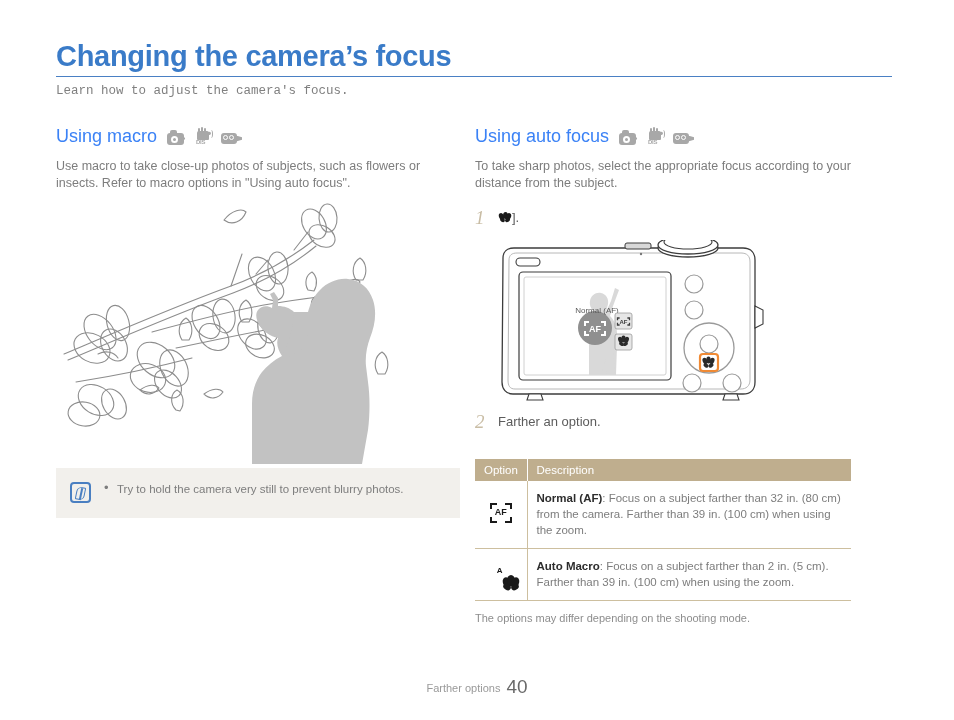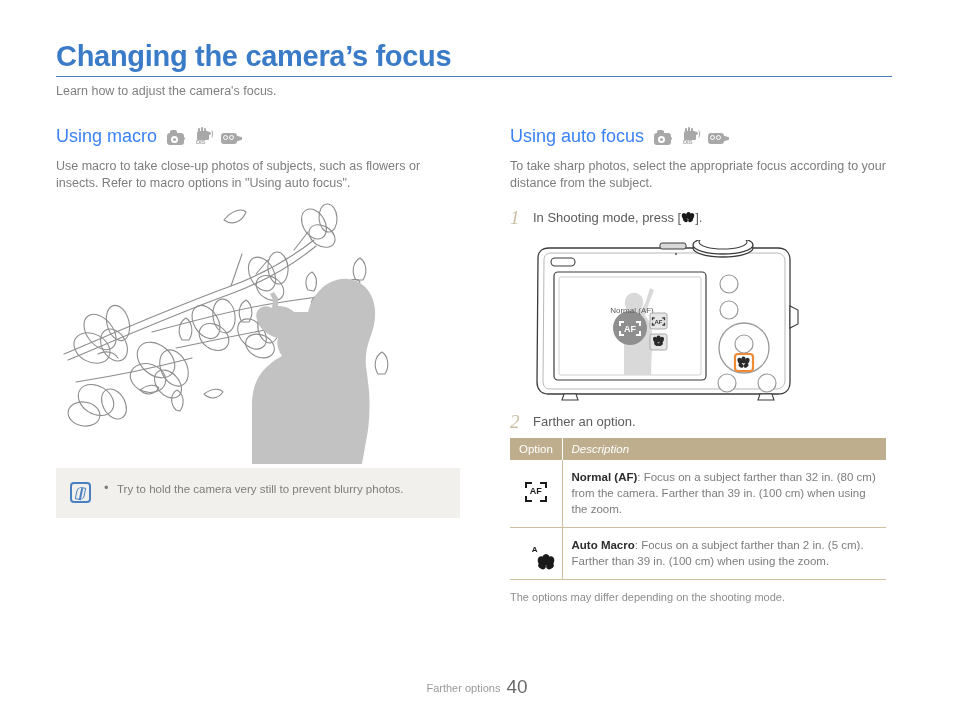--- a/index.html
+++ b/index.html
@@ -38,25 +38,26 @@
     width: 836px;
     height: 1px;
     background: #4a80c4;
   }
   .subtitle {
     position: absolute;
     left: 56px;
     top: 84px;
     font-size: 12.5px;
     color: #808080;
+    font-family: Liberation Mono, monospace;
   }
 
   
   .col-left  { position: absolute; left: 56px;  top: 124px; width: 404px; }
-  .col-right { position: absolute; left: 510px; top: 124px; width: 396px; }
+  .col-right { position: absolute; left: 475px; top: 124px; width: 396px; }
 
   .section-head {
     display: flex;
     align-items: center;
     gap: 10px;
     height: 24px;
   }
   .section-head h2 {
     font-size: 18px;
     font-weight: normal;
@@ -237,33 +238,33 @@
   .macro-glyph .lf1 { left: 1px; top: 6px; width: 5px; height: 4px; transform: rotate(28deg); }
   .macro-glyph .lf2 { left: 6px; top: 6px; width: 5px; height: 4px; transform: rotate(-28deg); }
 
   
   .camera-wrap { position: relative; margin: 12px 0 0 18px; width: 286px; height: 162px; }
 
   
   .opt-table {
     width: 376px;
     border-collapse: collapse;
-    margin-top: 6px;
+    margin-top: 27px;
     table-layout: fixed;
   }
   .opt-table thead th {
     background: #bfae8e;
     color: #ffffff;
     font-size: 11.5px;
     font-weight: normal;
     text-align: left;
     padding: 5px 9px;
     border-right: 1px solid #ffffff;
   }
-  .opt-table thead th:last-child { border-right: none; font-style: italic; }
+  .opt-table thead th:last-child { border-right: none; }
   .opt-table th.c-opt { width: 52px; }
   .opt-table td {
     border-bottom: 1px solid #cdbf9f;
     vertical-align: top;
     padding: 9px 9px 10px 9px;
     font-size: 11.5px;
     line-height: 16px;
     color: #7d7d7d;
   }
   .opt-table td.c-opt {
@@ -499,21 +500,20 @@
             <span class="reel r2"></span>
         </span>
       </span>
     </div>
 
     <p class="body-text">To take sharp photos, select the appropriate focus according to your distance from the subject.</p>
 
     <div class="step" style="margin-top:16px;">
       <span class="step-num">1</span>
       <span class="step-text">
-        <span>In Shooting mode, press [</span>
         <span class="macro-glyph">
           <span class="petal pl"></span>
             <span class="petal pc"></span>
             <span class="petal pr"></span>
           <span class="petal lf1"></span>
             <span class="petal lf2"></span>
         </span>
         <span>].</span>
       </span>
     </div>

